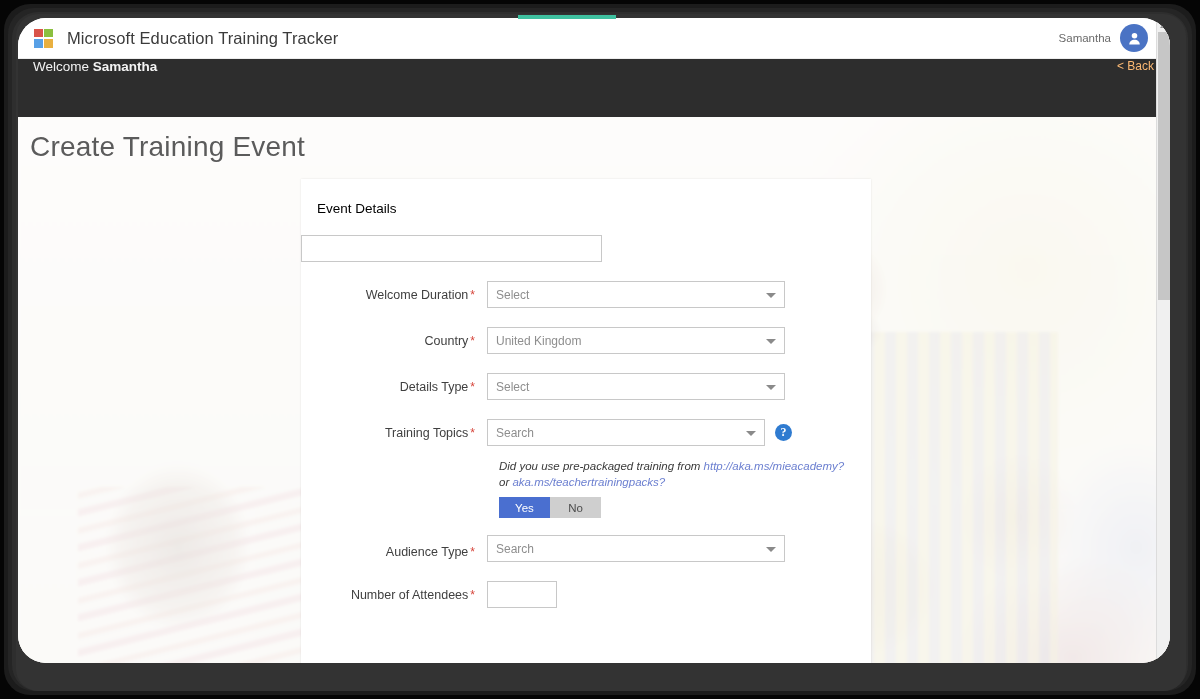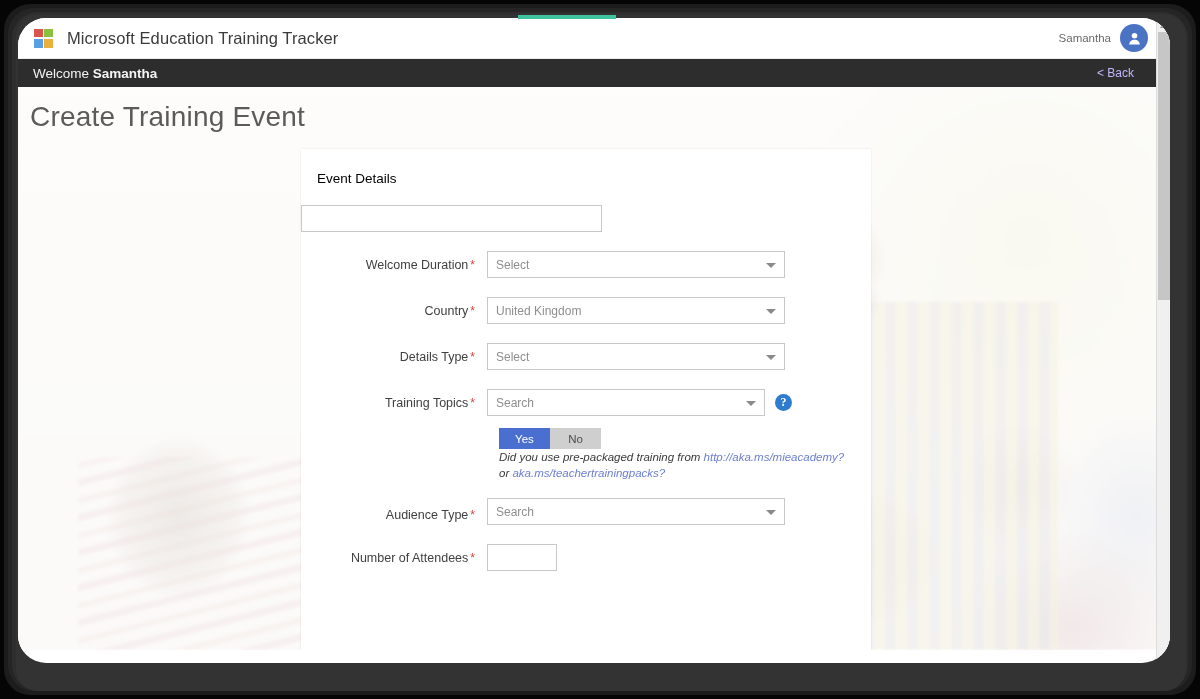--- a/index.html
+++ b/index.html
@@ -95,36 +95,35 @@
     background: #4a73c4;
     display: flex;
     align-items: center;
     justify-content: center;
   }
   #avatar svg { display:block; }
 
   
   #welcome-bar {
     position: relative;
-    height: 28px;
+    height: 58px;
     background: #2d2d2d;
     display: flex;
-    align-items: center;
     padding: 0 0 0 15px;
   }
   #welcome-text {
     font-size: 13.5px;
     color: #f3f3f3;
   }
   #welcome-text b { font-weight: 700; }
   #back-link {
     margin-left: auto;
-    padding-right: 36px;
+    padding-right: 16px;
     font-size: 12px;
-    color: #c4b5fd;
+    color: #fdba74;
     text-decoration: none;
     cursor: pointer;
   }
 
   
   #hero {
     position: relative;
     height: 563px;
     overflow: hidden;
     background: #fbfaf8;
@@ -445,25 +444,25 @@
           <div class="control-wrap">
             <div class="sel-box w-topic">
               <span>Search</span>
               <span class="caret"></span>
             </div>
             <div id="help-icon">?</div>
           </div>
         </div>
 
         <div id="prepack-block">
+          <div id="prepack-question"><span>Did you use pre-packaged training from </span><a href="#">http://aka.ms/mieacademy?</a><span> or </span><a href="#">aka.ms/teachertrainingpacks?</a></div>
           <div id="yesno-group">
             <button class="toggle-btn on">Yes</button>
             <button class="toggle-btn off">No</button>
           </div>
-          <div id="prepack-question"><span>Did you use pre-packaged training from </span><a href="#">http://aka.ms/mieacademy?</a><span> or </span><a href="#">aka.ms/teachertrainingpacks?</a></div>
         </div>
 
         <div class="field-row" style="margin-top:17px;align-items:center;">
           <div class="field-label">
             <span>Audience Type</span><span class="req">*</span>
           </div>
           <div class="control-wrap">
             <div class="sel-box w-select">
               <span>Search</span>
               <span class="caret"></span>

